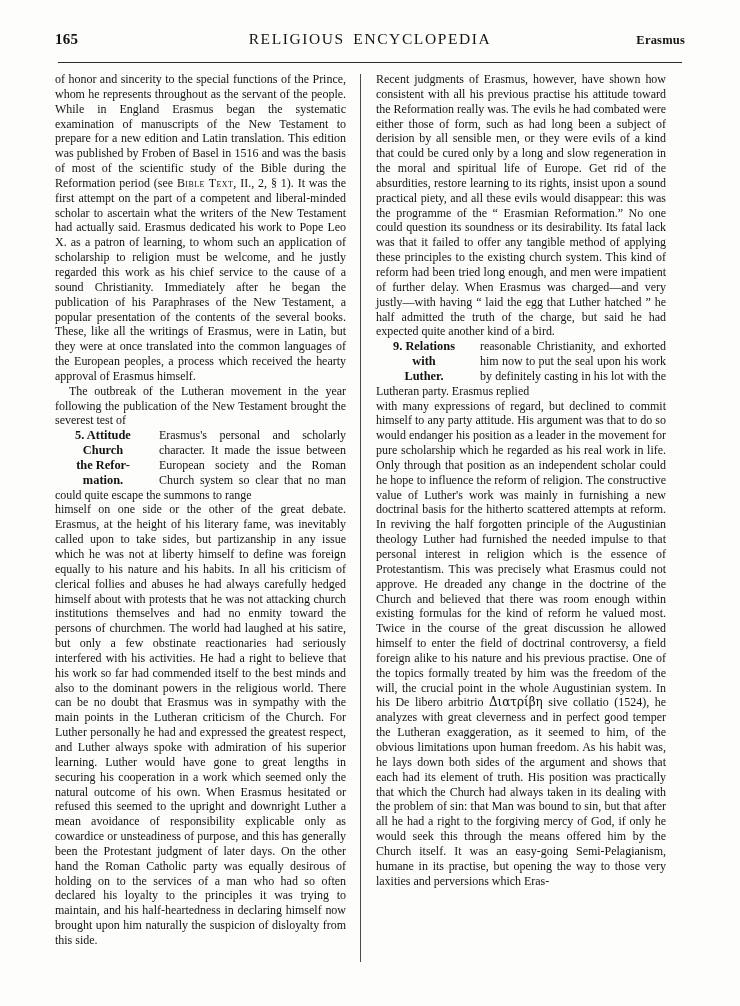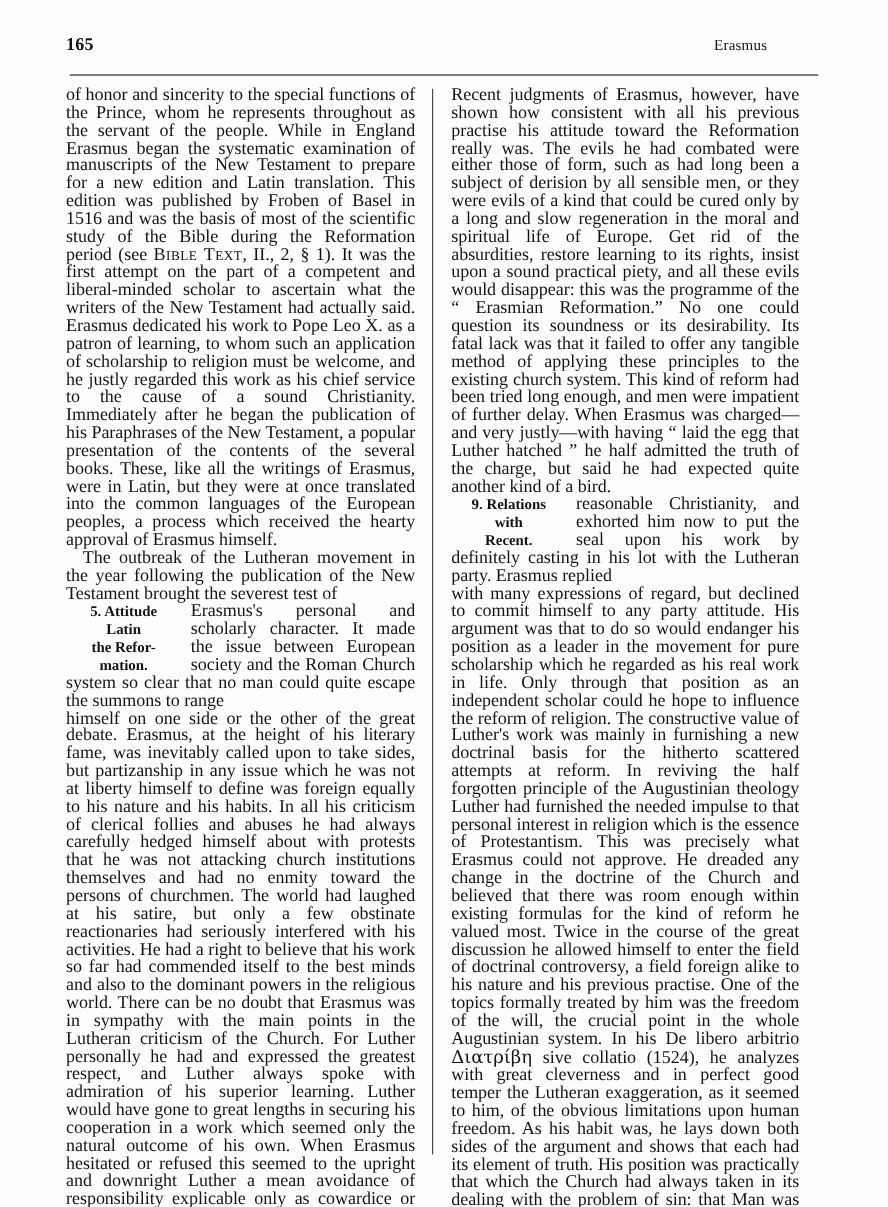--- a/index.html
+++ b/index.html
@@ -48,21 +48,22 @@
     flex: 1 1 auto;
     text-align: center;
     font-size: 15.5px;
     letter-spacing: 1.6px;
     word-spacing: 3px;
     white-space: nowrap;
   }
   .head-entry {
     flex: 0 0 auto;
     width: 90px;
-    font-weight: normal;
+    text-align: right;
+    font-weight: bold;
     font-size: 12.5px;
     letter-spacing: 0.2px;
   }
 
   .head-rule {
     position: absolute;
     left: 58px;
     right: 58px;
     top: 62px;
     height: 1px;
@@ -92,21 +93,21 @@
     flex: 0 0 1px;
     align-self: stretch;
     margin-top: 2px;
     margin-bottom: 30px;
   }
 
   p {
     margin: 0;
     text-align: justify;
     text-justify: inter-word;
-    font-size: 15px;
+    font-size: 12px;
     line-height: 14.85px;
     letter-spacing: -0.02px;
     hyphens: none;
   }
   p.cont   { text-indent: 0; }
 
   
   .sc {
     font-variant: small-caps;
     letter-spacing: 0.4px;
@@ -131,54 +132,55 @@
   .sidenote .ln { display: block; white-space: nowrap; }
   .sidenote-block p { text-align: justify; }
 </style>
 </head>
 <body>
 
 <div class="page">
 
   <div class="running-head">
     <div class="folio">165</div>
+    <div class="head-title">RELIGIOUS ENCYCLOPEDIA</div>
     <div class="head-entry">Erasmus</div>
   </div>
 
   <div class="head-rule"></div>
 
   <div class="columns">
 
     <div class="col col-left">
       <p class="cont" id="left-p1">of honor and sincerity to the special functions of the Prince, whom he represents throughout as the servant of the people.  While in England Erasmus began the systematic examination of manuscripts of the New Testament to prepare for a new edition and Latin translation.  This edition was published by Froben of Basel in 1516 and was the basis of most of the scientific study of the Bible during the Reformation period (see <span class="sc">Bible Text</span>, II., 2, § 1).  It was the first attempt on the part of a competent and liberal-minded scholar to ascertain what the writers of the New Testament had actually said.  Erasmus dedicated his work to Pope Leo X. as a patron of learning, to whom such an application of scholarship to religion must be welcome, and he justly regarded this work as his chief service to the cause of a sound Christianity.  Immediately after he began the publication of his Paraphrases of the New Testament, a popular presentation of the contents of the several books.  These, like all the writings of Erasmus, were in Latin, but they were at once translated into the common languages of the European peoples, a process which received the hearty approval of Erasmus himself.</p>
 
       <div class="sidenote-block">
         <p class="cont" style="text-indent:14px">The outbreak of the Lutheran movement in the year following the publication of the New Testament brought the severest test of</p>
         <div class="sidenote">
           <span class="ln">5. Attitude</span>
-          <span class="ln">Latin</span>
+          <span class="ln">Church</span>
           <span class="ln">the Refor-</span>
           <span class="ln">mation.</span>
         </div>
         <p class="cont">Erasmus's personal and scholarly character.  It made the issue between European society and the Roman Church system so clear that no man could quite escape the summons to range</p>
       </div>
 
       <p class="cont">himself on one side or the other of the great debate.  Erasmus, at the height of his literary fame, was inevitably called upon to take sides, but partizanship in any issue which he was not at liberty himself to define was foreign equally to his nature and his habits.  In all his criticism of clerical follies and abuses he had always carefully hedged himself about with protests that he was not attacking church institutions themselves and had no enmity toward the persons of churchmen.  The world had laughed at his satire, but only a few obstinate reactionaries had seriously interfered with his activities.  He had a right to believe that his work so far had commended itself to the best minds and also to the dominant powers in the religious world.  There can be no doubt that Erasmus was in sympathy with the main points in the Lutheran criticism of the Church.  For Luther personally he had and expressed the greatest respect, and Luther always spoke with admiration of his superior learning.  Luther would have gone to great lengths in securing his cooperation in a work which seemed only the natural outcome of his own.  When Erasmus hesitated or refused this seemed to the upright and downright Luther a mean avoidance of responsibility explicable only as cowardice or unsteadiness of purpose, and this has generally been the Protestant judgment of later days.  On the other hand the Roman Catholic party was equally desirous of holding on to the services of a man who had so often declared his loyalty to the principles it was trying to maintain, and his half-heartedness in declaring himself now brought upon him naturally the suspicion of disloyalty from this side.</p>
     </div>
 
     <div class="col-divider"></div>
 
     <div class="col col-right">
       <p class="cont">Recent judgments of Erasmus, however, have shown how consistent with all his previous practise his attitude toward the Reformation really was.  The evils he had combated were either those of form, such as had long been a subject of derision by all sensible men, or they were evils of a kind that could be cured only by a long and slow regeneration in the moral and spiritual life of Europe.  Get rid of the absurdities, restore learning to its rights, insist upon a sound practical piety, and all these evils would disappear: this was the programme of the “ Erasmian Reformation.”  No one could question its soundness or its desirability.  Its fatal lack was that it failed to offer any tangible method of applying these principles to the existing church system.  This kind of reform had been tried long enough, and men were impatient of further delay.  When Erasmus was charged—and very justly—with having “ laid the egg that Luther hatched ” he half admitted the truth of the charge, but said he had expected quite another kind of a bird.</p>
 
       <div class="sidenote-block">
         <div class="sidenote">
           <span class="ln">9. Relations</span>
           <span class="ln">with</span>
-          <span class="ln">Recent.</span>
+          <span class="ln">Luther.</span>
         </div>
         <p class="cont">reasonable Christianity, and exhorted him now to put the seal upon his work by definitely casting in his lot with the Lutheran party.  Erasmus replied</p>
       </div>
 
       <p class="cont" id="right-p-after">with many expressions of regard, but declined to commit himself to any party attitude.  His argument was that to do so would endanger his position as a leader in the movement for pure scholarship which he regarded as his real work in life.  Only through that position as an independent scholar could he hope to influence the reform of religion.  The constructive value of Luther's work was mainly in furnishing a new doctrinal basis for the hitherto scattered attempts at reform.  In reviving the half forgotten principle of the Augustinian theology Luther had furnished the needed impulse to that personal interest in religion which is the essence of Protestantism.  This was precisely what Erasmus could not approve.  He dreaded any change in the doctrine of the Church and believed that there was room enough within existing formulas for the kind of reform he valued most.  Twice in the course of the great discussion he allowed himself to enter the field of doctrinal controversy, a field foreign alike to his nature and his previous practise.  One of the topics formally treated by him was the freedom of the will, the crucial point in the whole Augustinian system.  In his <span class="ital">De libero arbitrio </span><span class="grk">Διατρίβη</span><span class="ital"> sive collatio</span> (1524), he analyzes with great cleverness and in perfect good temper the Lutheran exaggeration, as it seemed to him, of the obvious limitations upon human freedom.  As his habit was, he lays down both sides of the argument and shows that each had its element of truth.  His position was practically that which the Church had always taken in its dealing with the problem of sin: that Man was bound to sin, but that after all he had a right to the forgiving mercy of God, if only he would seek this through the means offered him by the Church itself.  It was an easy-going Semi-Pelagianism, humane in its practise, but opening the way to those very laxities and perversions which Eras-</p>
     </div>
 
   </div>
 </div>
 

